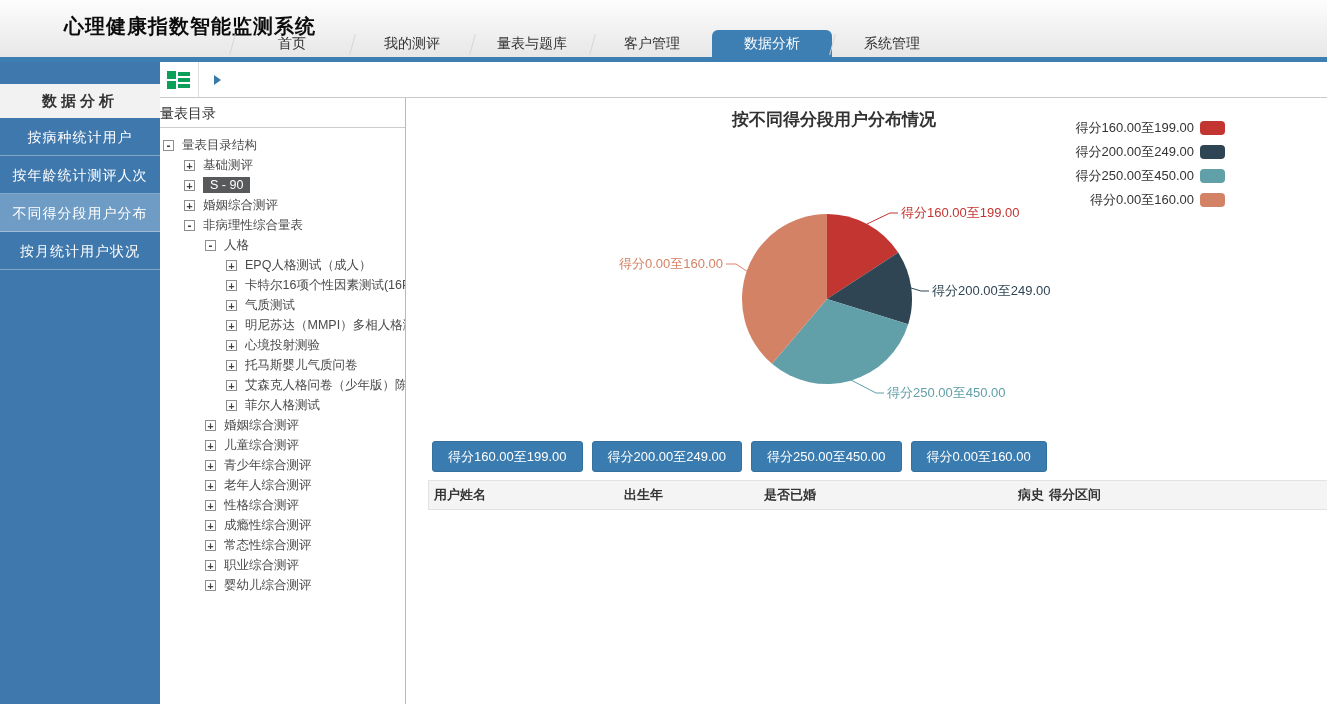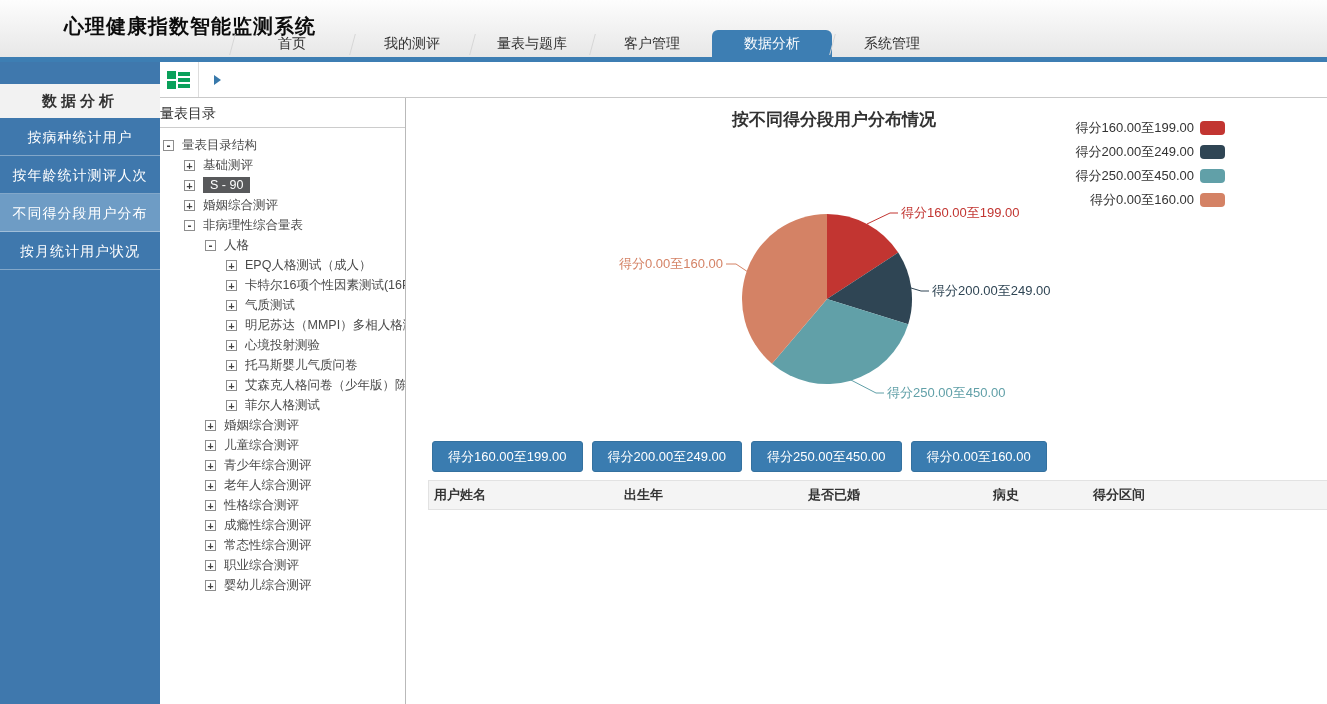--- a/index.html
+++ b/index.html
@@ -243,21 +243,21 @@
             <button class="filter-btn">得分160.00至199.00</button>
             <button class="filter-btn">得分200.00至249.00</button>
             <button class="filter-btn">得分250.00至450.00</button>
             <button class="filter-btn">得分0.00至160.00</button>
           </div>
 
         <div class="table">
           <div class="thead" id="thead">
               <div class="th" style="width: 190px;">用户姓名</div>
               <div class="th" style="width: 140px;">出生年</div>
-              <div class="th" style="width: 185px; margin-left: 44px;">是否已婚</div>
-              <div class="th" style="width: 100px;">病史</div>
+              <div class="th" style="width: 185px;">是否已婚</div>
+              <div class="th" style="width: 100px; text-align: right;">病史</div>
               <div class="th" style="width: 180px;">得分区间</div>
             </div>
         </div>
       </div>
     </div>
   </div>
 </div>
 
 </body></html>

